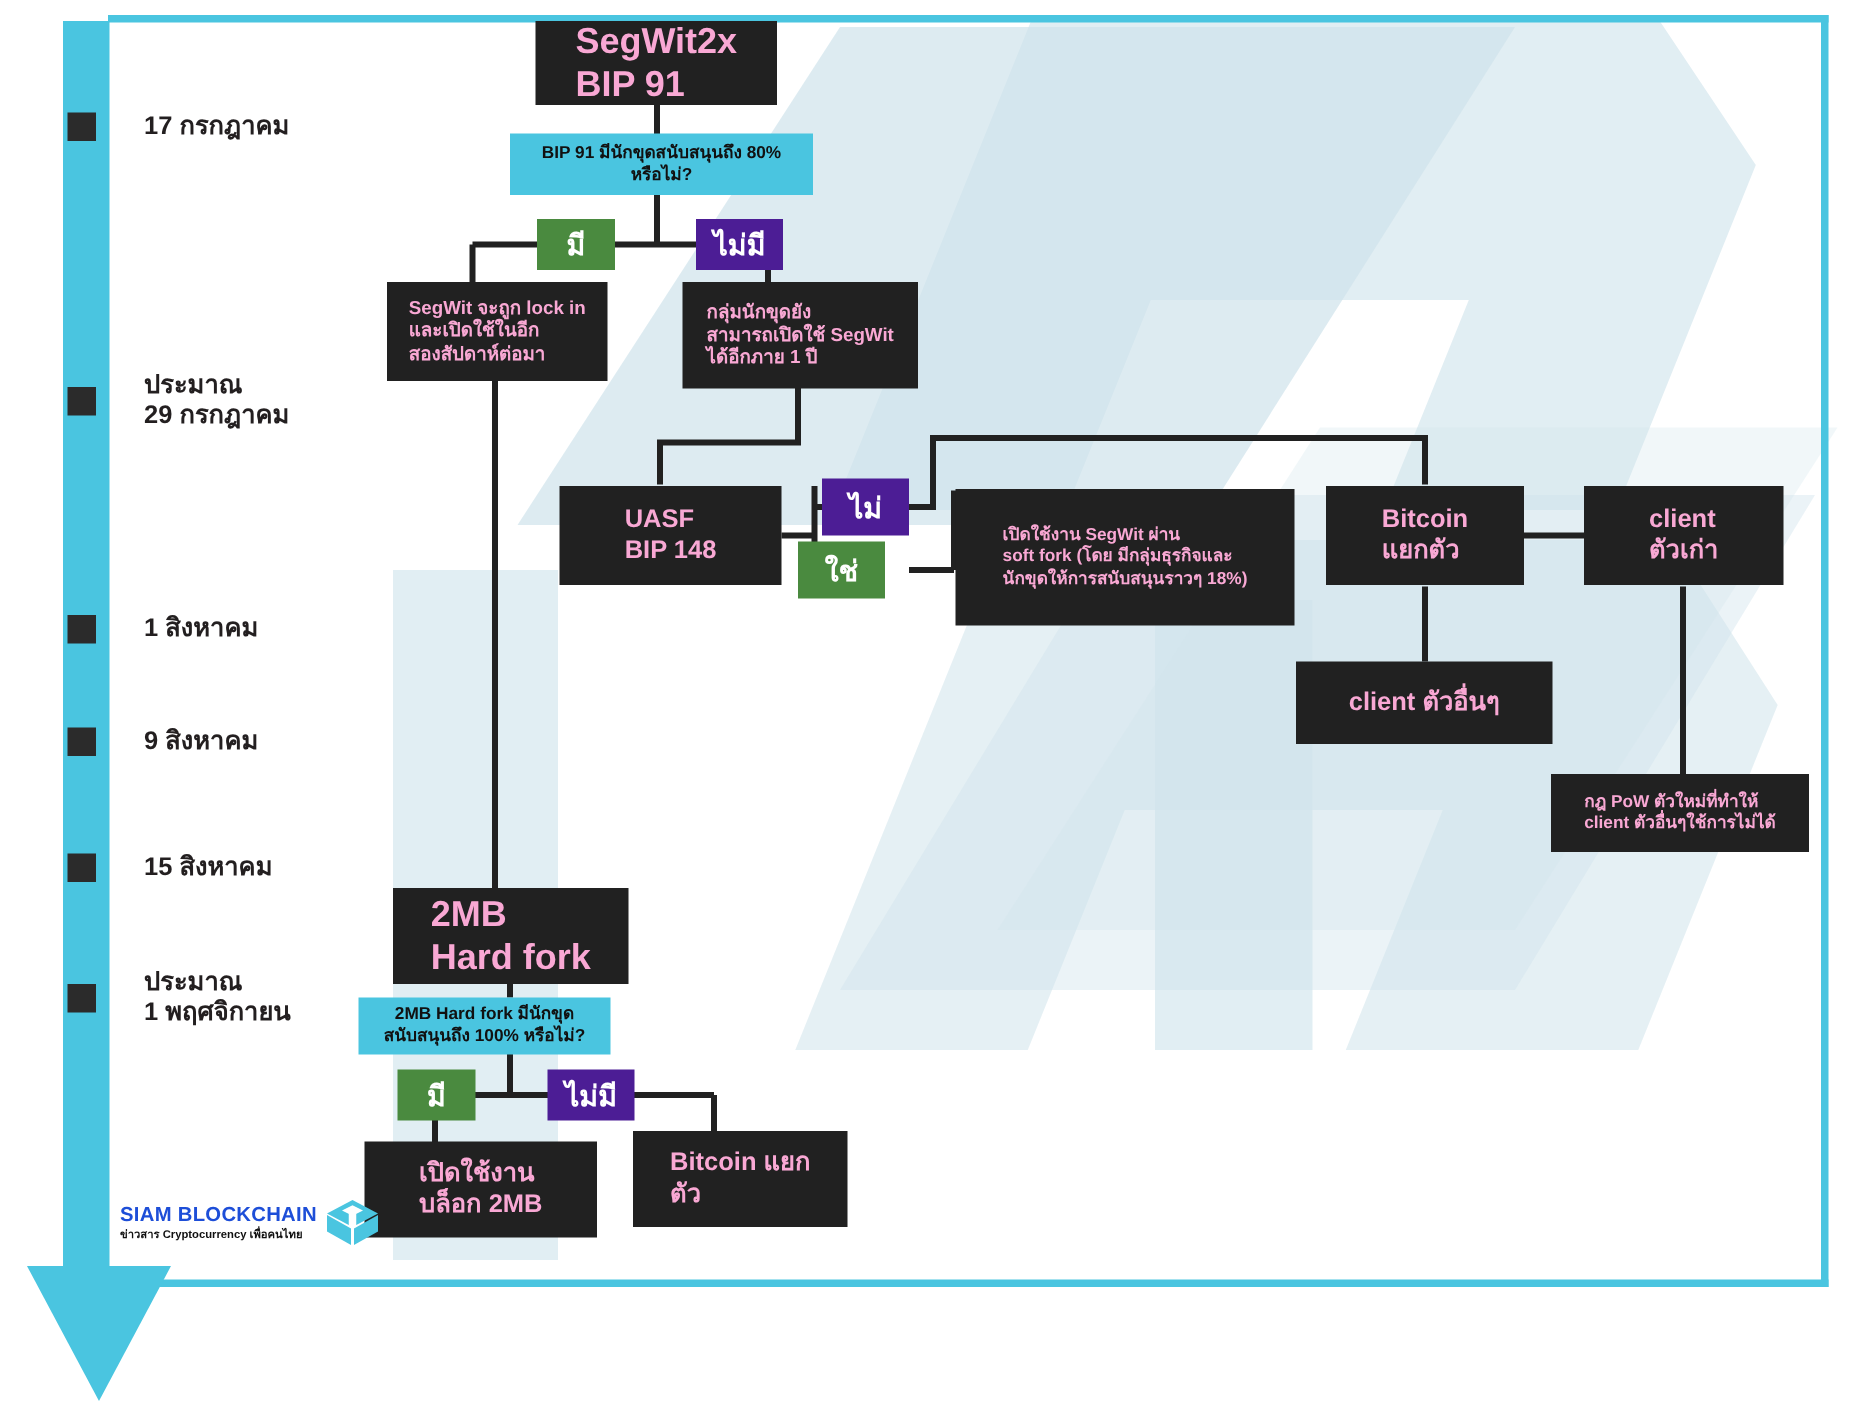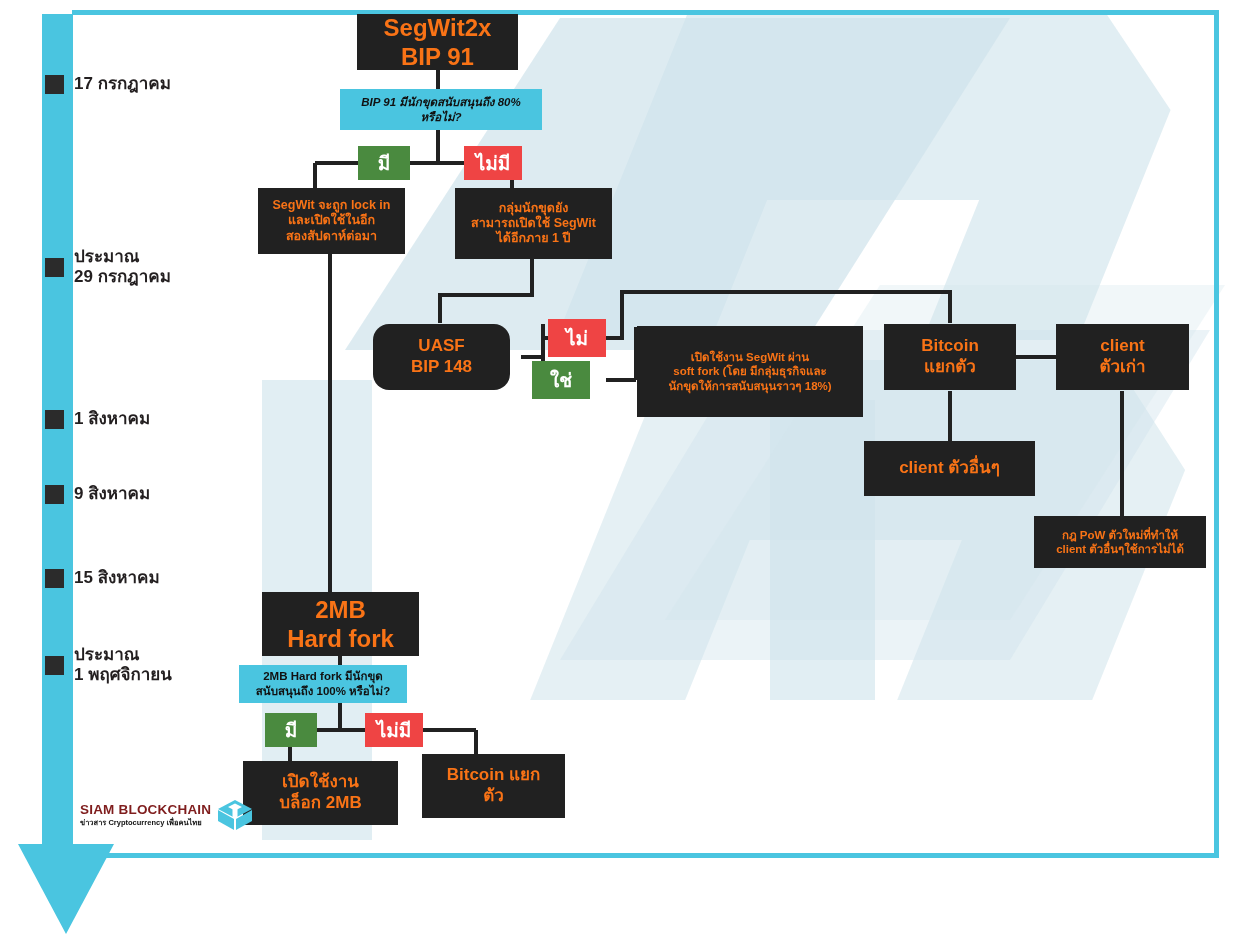--- a/index.html
+++ b/index.html
@@ -21,43 +21,42 @@
   #frame-top{left:72px;top:10px;width:1147px;height:5px;}
   #frame-right{left:1214px;top:10px;width:5px;height:848px;}
   #frame-bottom{left:72px;top:853px;width:1147px;height:5px;}
   
   #timeline-bar{position:absolute;left:42px;top:14px;width:31px;height:832px;background:#4ac5e0;}
   #timeline-arrow{position:absolute;left:14px;top:844px;width:104px;height:92px;}
   
   .tl-item{position:absolute;display:flex;align-items:center;}
   .tl-square{width:19px;height:19px;background:#2b2b2b;flex:0 0 auto;}
   .tl-label{
-    margin-left:10px;
+    margin-left:32px;
     font-size:17px;
     font-weight:bold;
     color:#231f20;
     line-height:1.18;
     white-space:pre-line;
   }
   
   #title-banner{
     position:absolute;left:914px;top:13px;width:300px;height:73px;
     background:#4ac5e0;
     display:flex;flex-direction:column;align-items:center;justify-content:center;
   }
   #title-banner .tline{
     font-size:23px;font-weight:bold;color:#111;line-height:1.25;text-align:center;
   }
   
   .node{
     position:absolute;
     background:#212121;
-    color:#f97316;
+    color:#f9a8d4;
     display:flex;align-items:center;justify-content:center;
-    text-align:center;
     line-height:1.22;
     box-sizing:border-box;
     padding:4px 6px;
     white-space:pre-line;
   }
   .node.big{font-size:24px;font-weight:bold;}
   .node.med{font-size:17px;font-weight:bold;}
   .node.sm{font-size:12.5px;font-weight:bold;}
   .node.xs{font-size:11.5px;font-weight:bold;}
   
@@ -66,27 +65,27 @@
     display:flex;align-items:center;justify-content:center;text-align:center;
     font-size:11.5px;font-weight:bold;line-height:1.3;
     box-sizing:border-box;padding:2px 4px;white-space:pre-line;
   }
   
   .chip{
     position:absolute;display:flex;align-items:center;justify-content:center;
     color:#ffffff;font-size:19px;font-weight:bold;box-sizing:border-box;
   }
   .chip.yes{background:#4a8a3f;}
-  .chip.no{background:#ef4444;}
+  .chip.no{background:#4c1d95;}
   
   #wires{position:absolute;left:0;top:0;width:1241px;height:936px;pointer-events:none;}
   
   #logo{position:absolute;left:80px;top:798px;display:flex;align-items:center;}
   #logo-text{display:flex;flex-direction:column;justify-content:center;}
-  #logo-name{font-size:13.5px;font-weight:bold;color:#7f1d1d;letter-spacing:.2px;line-height:1.1;}
+  #logo-name{font-size:13.5px;font-weight:bold;color:#1d4ed8;letter-spacing:.2px;line-height:1.1;}
   #logo-tag{font-size:7.5px;font-weight:bold;color:#111;line-height:1.1;margin-top:1px;}
   #logo-mark{margin-left:5px;}
 </style>
 </head>
 <body>
 
 <div id="canvas">
 
   <svg id="bg-art" viewBox="0 0 1241 936" xmlns="http://www.w3.org/2000/svg">
 
@@ -179,35 +178,35 @@
     <path d="M476,730 L476,756"></path>
 
     <path d="M290,746 L290,762"></path>
 
     <path d="M422,730 L476,730"></path>
   </svg>
 
   <div class="node big" style="left:357px;top:14px;width:161px;height:56px;">SegWit2x
 BIP 91</div>
 
-  <div class="qbox" style="left:340px;top:89px;width:202px;height:41px;font-style:italic;">BIP 91 มีนักขุดสนับสนุนถึง 80%
+  <div class="qbox" style="left:340px;top:89px;width:202px;height:41px;">BIP 91 มีนักขุดสนับสนุนถึง 80%
 หรือไม่?</div>
 
   <div class="chip yes" style="left:358px;top:146px;width:52px;height:34px;">มี</div>
   <div class="chip no" style="left:464px;top:146px;width:58px;height:34px;">ไม่มี</div>
 
   <div class="node sm" style="left:258px;top:188px;width:147px;height:66px;">SegWit จะถูก lock in
 และเปิดใช้ในอีก
 สองสัปดาห์ต่อมา</div>
 
   <div class="node sm" style="left:455px;top:188px;width:157px;height:71px;">กลุ่มนักขุดยัง
 สามารถเปิดใช้ SegWit
 ได้อีกภาย 1 ปี</div>
 
-  <div class="node med" style="left:373px;top:324px;width:137px;height:66px;border-radius:16px;">UASF
+  <div class="node med" style="left:373px;top:324px;width:148px;height:66px;">UASF
 BIP 148</div>
 
   <div class="chip no" style="left:548px;top:319px;width:58px;height:38px;">ไม่</div>
   <div class="chip yes" style="left:532px;top:361px;width:58px;height:38px;">ใช่</div>
 
   <div class="node xs" style="left:637px;top:326px;width:226px;height:91px;">เปิดใช้งาน SegWit ผ่าน
 soft fork  (โดย มีกลุ่มธุรกิจและ
 นักขุดให้การสนับสนุนราวๆ 18%)</div>
 
   <div class="node med" style="left:1056px;top:324px;width:133px;height:66px;">client

